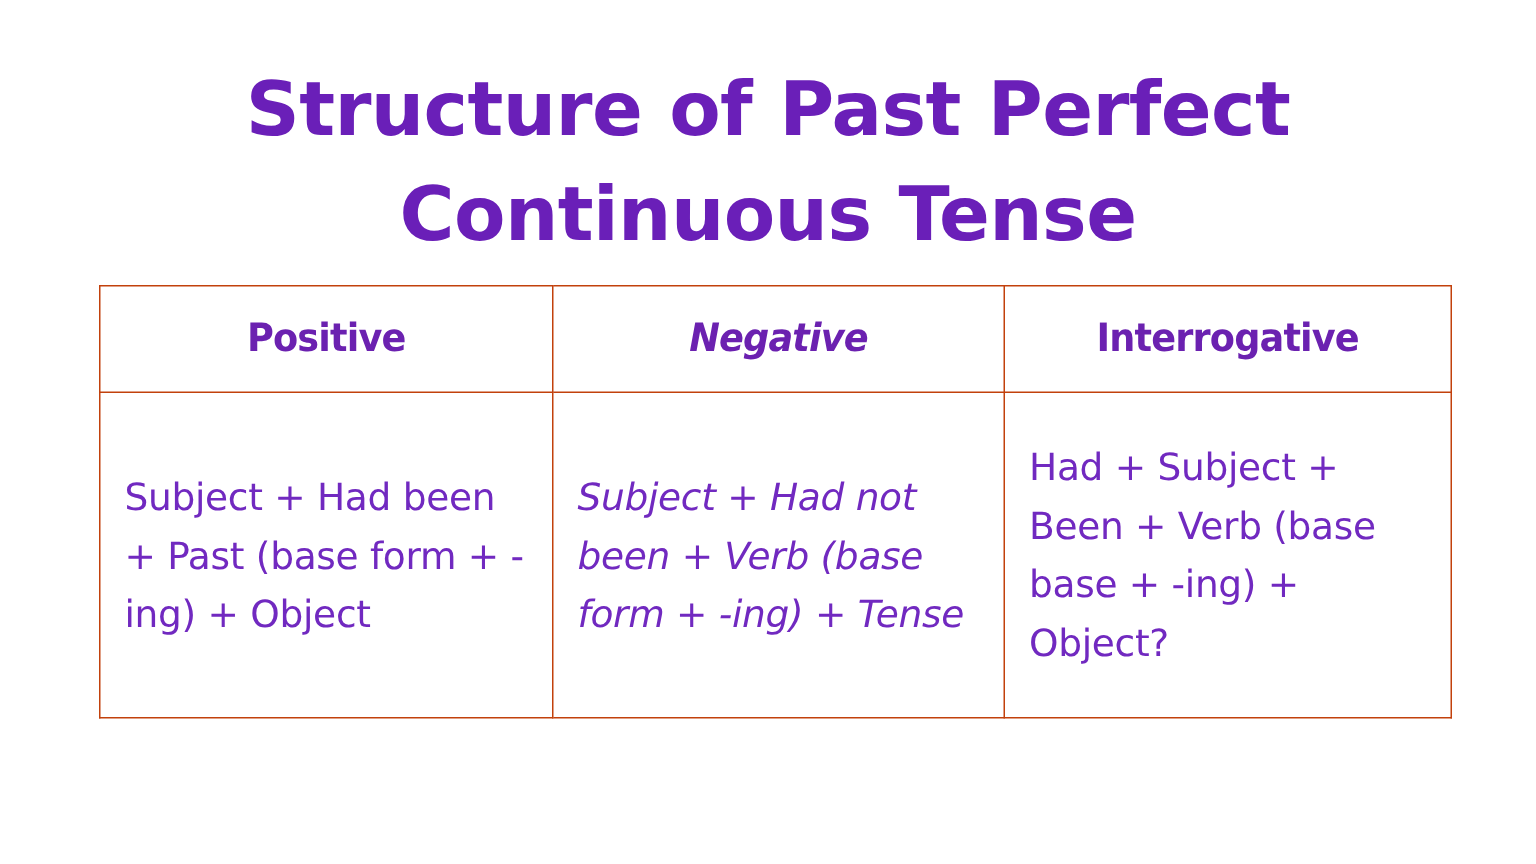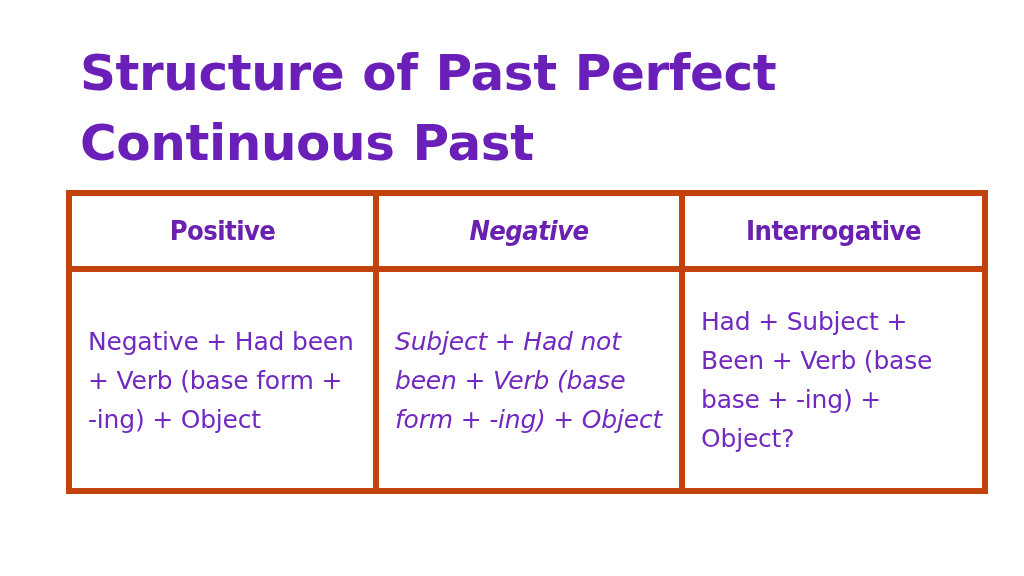--- a/index.html
+++ b/index.html
@@ -23,21 +23,21 @@
     background: #ffffff;
     box-sizing: border-box;
   }
 
   
   .title-block {
     position: absolute;
     left: 0;
     top: 38px;
     width: 1024px;
-    text-align: left;
+    text-align: center;
   }
   .title-text {
     display: block;
     margin: 0;
     padding: 0 80px;
     box-sizing: border-box;
     font-family: "DejaVu Sans", "Liberation Sans", sans-serif;
     font-weight: 700;
     font-size: 50px;
     line-height: 70px;
@@ -56,21 +56,21 @@
   }
   table.structure-table {
     width: 898px;
     height: 288px;
     border-collapse: collapse;
     table-layout: fixed;
     background: #ffffff;
   }
   table.structure-table th,
   table.structure-table td {
-    border: 6px solid #c2410c;
+    border: 1px solid #c2410c;
     padding: 0;
     margin: 0;
     vertical-align: middle;
     background: #ffffff;
   }
   table.structure-table th {
     height: 70px;
   }
   .head-text {
     display: block;
@@ -100,45 +100,45 @@
   .col-2 { width: 300px; font-style: italic; }
   .col-3 { width: 297px; }
 </style>
 </head>
 <body>
 
 <div id="slide">
 
   <div class="title-block">
     <span class="title-text">Structure of Past Perfect</span>
-    <span class="title-text">Continuous Past</span>
+    <span class="title-text">Continuous Tense</span>
   </div>
 
   <div class="table-wrap">
     <table class="structure-table">
       <thead>
         <tr>
           <th class="col-1">
             <span class="head-text">Positive</span>
           </th>
           <th class="col-2">
             <span class="head-text">Negative</span>
           </th>
           <th class="col-3">
             <span class="head-text">Interrogative</span>
           </th>
         </tr>
       </thead>
       <tbody>
         <tr>
           <td class="col-1">
-            <span class="cell-text">Negative + Had been + Verb (base form + -ing) + Object</span>
+            <span class="cell-text">Subject + Had been + Past (base form + -ing) + Object</span>
           </td>
           <td class="col-2">
-            <span class="cell-text">Subject + Had not been + Verb (base form + -ing) + Object</span>
+            <span class="cell-text">Subject + Had not been + Verb (base form + -ing) + Tense</span>
           </td>
           <td class="col-3">
             <span class="cell-text">Had + Subject + Been + Verb (base base + -ing) + Object?</span>
           </td>
         </tr>
       </tbody>
     </table>
   </div>
 
 </div>

